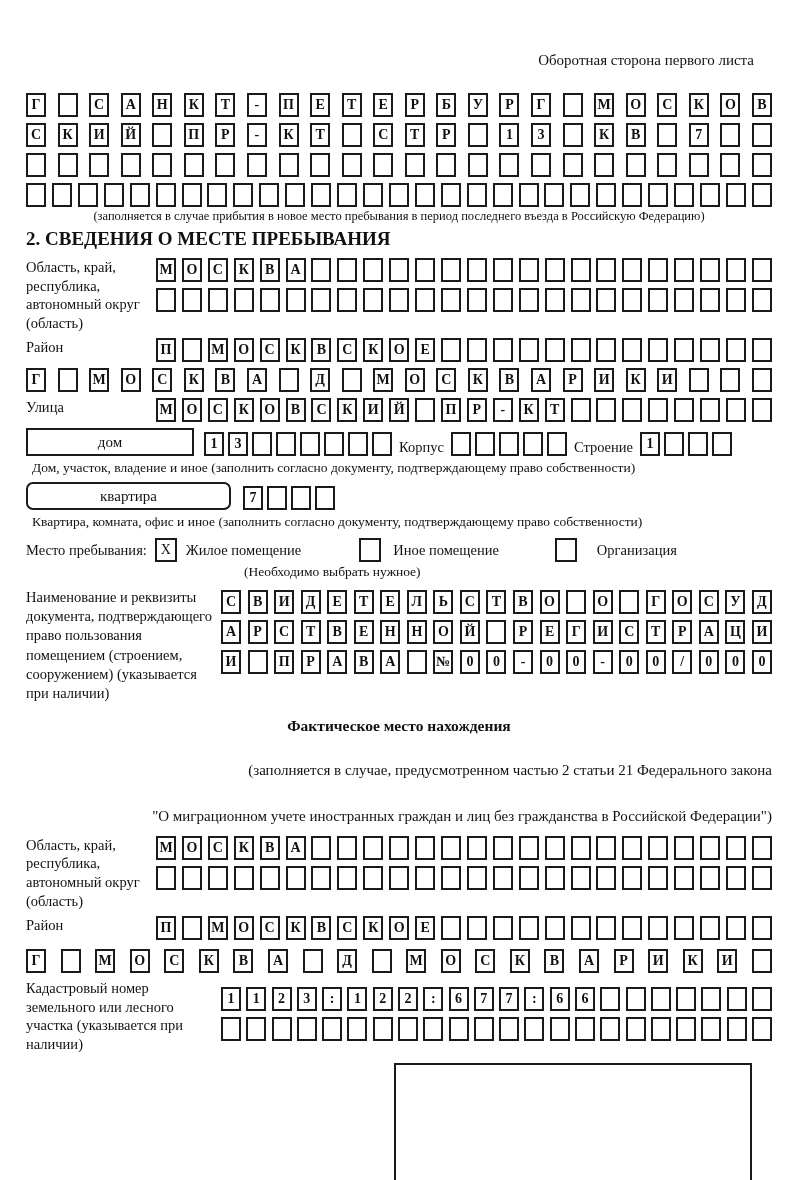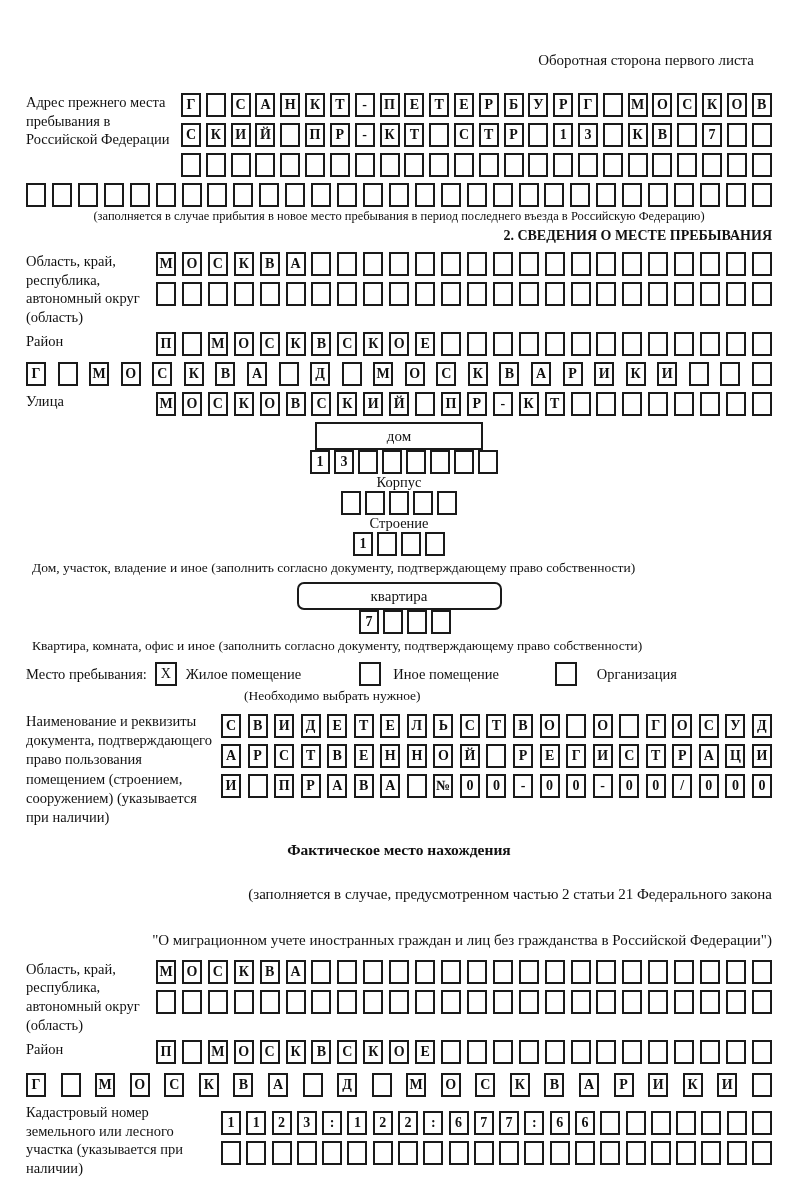--- a/index.html
+++ b/index.html
@@ -21,24 +21,24 @@
   .cells-stack{flex:1;display:flex;flex-direction:column;gap:6px;}
   .cells-stack .cells{width:100%;}
   .cell{
     width:20px;height:24px;box-sizing:border-box;
     border:2px solid #1a1a1a;
     display:flex;align-items:center;justify-content:center;
     font-size:14px;font-weight:bold;background:#fff;flex:0 0 auto;
   }
   .fw-row{display:flex;justify-content:space-between;width:746px;margin-bottom:2px;}
   .small-note{font-size:12.5px;text-align:center;margin-bottom:4px;}
-  .sec-title{font-size:14px;font-weight:bold;text-align:right;margin:0 0 8px 0;}
+  .sec-title{font-size:19px;font-weight:bold;text-align:left;margin:0 0 8px 0;}
   .inline-note{font-size:13.5px;margin:0 0 6px 6px;}
   
-  .dom-row{display:flex;align-items:center;margin-bottom:4px;flex-direction:column;}
+  .dom-row{display:flex;align-items:flex-end;margin-bottom:4px;}
   .val-box{
     border:2px solid #1a1a1a;height:28px;box-sizing:border-box;
     display:flex;align-items:center;justify-content:center;font-size:15px;background:#fff;
   }
   .dom-box{width:168px;}
   .kv-box{width:205px;border-radius:7px;}
   .cg{display:flex;gap:4px;}
   .mid-lbl{font-size:14.5px;margin:0 7px;}
   
   .mesto-row{display:flex;align-items:center;margin:8px 0 2px 0;}
@@ -53,21 +53,20 @@
     width:358px;height:178px;border:2px solid #1a1a1a;box-sizing:border-box;
     margin:10px 0 6px 368px;background:#fff;
   }
 </style>
 </head>
 <body>
 
 <div class="hdr-note">Оборотная сторона первого листа</div>
 
 <div class="field-row">
-  <div class="f-label w155">Адрес прежнего места пребывания в Российской Федерации</div>
   <div class="cells-stack">
     <div class="cells">
         <div class="cell">Г</div>
         <div class="cell"></div>
         <div class="cell">С</div>
         <div class="cell">А</div>
         <div class="cell">Н</div>
         <div class="cell">К</div>
         <div class="cell">Т</div>
         <div class="cell">-</div>

